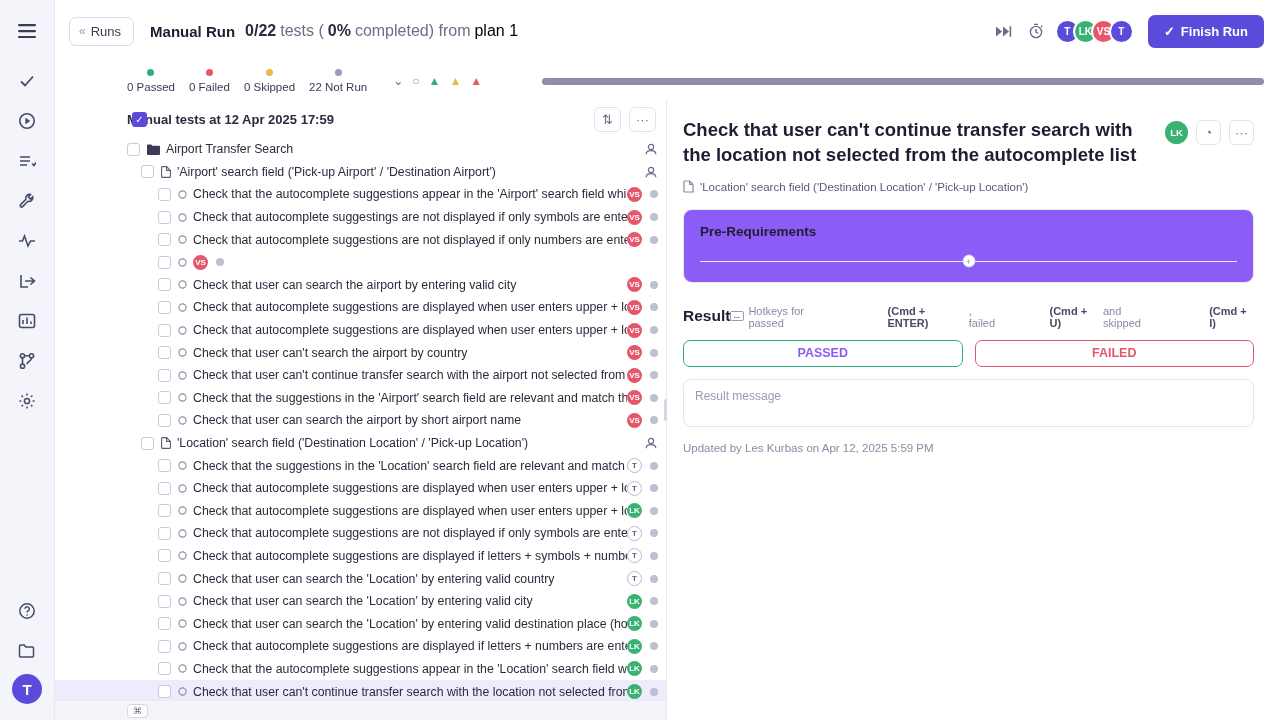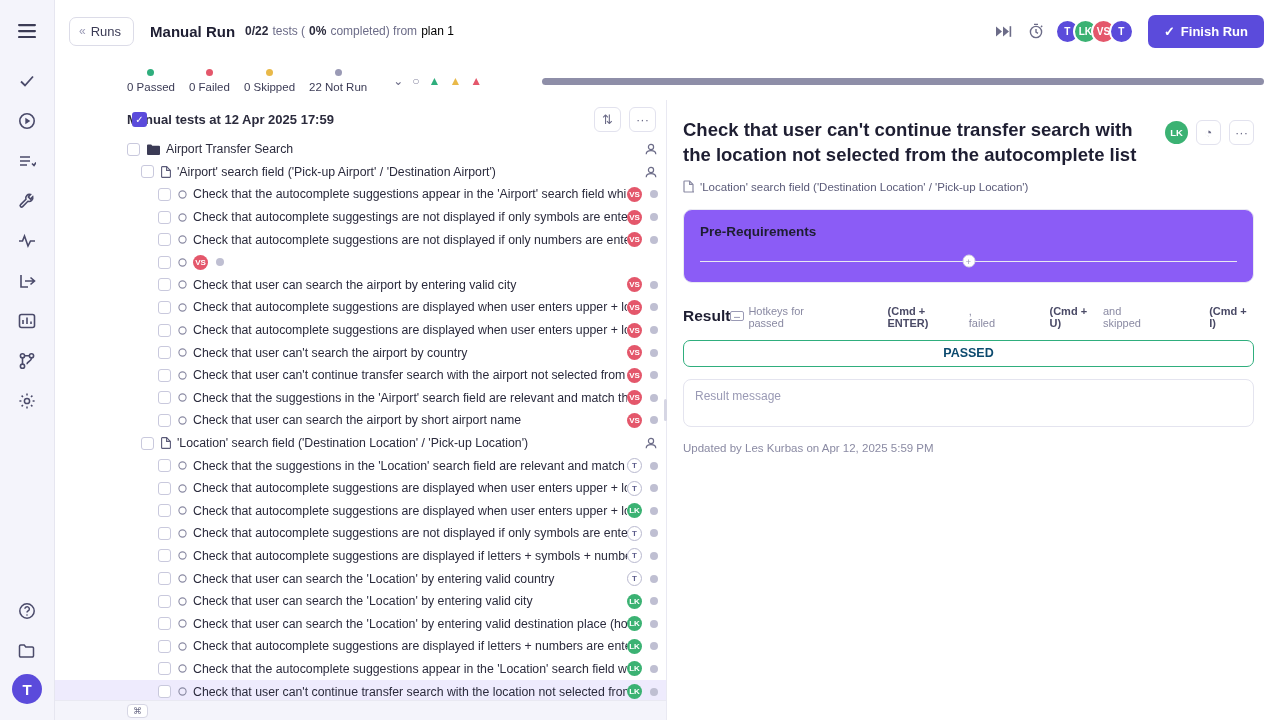--- a/index.html
+++ b/index.html
@@ -55,21 +55,21 @@
     padding: 6px 12px 6px 9px;
     font-size: 13px; color: #3b3b55; background: #fff;
     cursor: pointer;
   }
   .runs-btn .chev { color: #9a9ab5; font-size: 12px; }
   .page-title {
     font-size: 15px; font-weight: bold; color: #1e1e32;
     margin-left: 16px;
   }
   .subtitle {
-    font-size: 12px; color: #6c6c88; margin-left: 10px;
+    font-size: 16px; color: #6c6c88; margin-left: 10px;
     display: flex; align-items: center; gap: 4px;
   }
   .subtitle b { color: #2b2b3d; }
   .subtitle .plan { color: #000000; }
   .header-spacer { flex: 1 1 auto; }
   .hdr-icon {
     width: 26px; height: 26px; display: flex; align-items: center;
     justify-content: center; color: #6c6c88; cursor: pointer; margin-right: 6px;
   }
   .avatars { display: flex; align-items: center; margin-right: 14px; }
@@ -215,21 +215,21 @@
   .result-head { display: flex; align-items: baseline; margin-top: 22px; }
   .result-head h3 { margin: 0; font-size: 15.5px; color: #1e1e32; }
   .hotkeys { margin-left: auto; font-size: 11px; color: #8a8aa3; display:flex; align-items:center; gap:4px; }
   .hotkeys b { color: #4a4a66; padding-left: 46px; }
   .result-btns { display: flex; gap: 12px; margin-top: 11px; }
   .rbtn {
     flex: 1 1 0; height: 27px; border-radius: 7px;
     display: flex; align-items: center; justify-content: center;
     font-size: 12.5px; font-weight: bold; background: #fff; cursor: pointer;
   }
-  .rbtn.passed { border: 1px solid #2fae7d; color: #0c4a6e; }
+  .rbtn.passed { border: 1px solid #2fae7d; color: #8b5cf6; }
   .rbtn.failed { border: 1px solid #e4576b; color: #e4576b; }
   .rbtn.skipped { border: 1px solid #e9b949; color: #d9a21f; }
   .result-msg {
     margin-top: 12px; width: 100%; height: 48px;
     border: 1px solid #e4e4ef; border-radius: 8px;
     padding: 9px 11px; font-size: 12px; color: #2b2b3d;
     font-family: "Liberation Sans", sans-serif;
     resize: none; outline: none;
   }
   .result-msg::placeholder { color: #9a9ab5; }
@@ -787,20 +787,21 @@
             <b>(Cmd + ENTER)</b>
             <span>, failed</span>
             <b>(Cmd + U)</b>
             <span>and skipped</span>
             <b>(Cmd + I)</b>
           </div>
         </div>
 
         <div class="result-btns">
           <div class="rbtn passed">PASSED</div>
+          <div class="rbtn failed">FAILED</div>
         </div>
 
         <textarea class="result-msg" placeholder="Result message" style=""></textarea>
 
         <div class="updated">Updated by Les Kurbas on Apr 12, 2025 5:59 PM</div>
       </div>
 
     </div>
   </div>
 </div>

